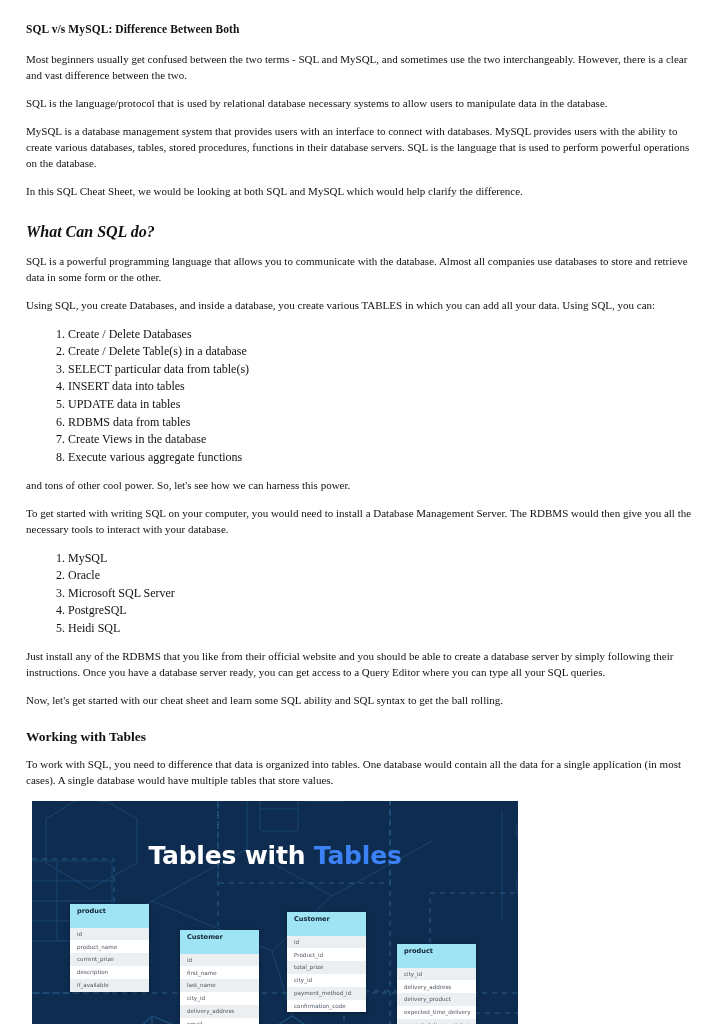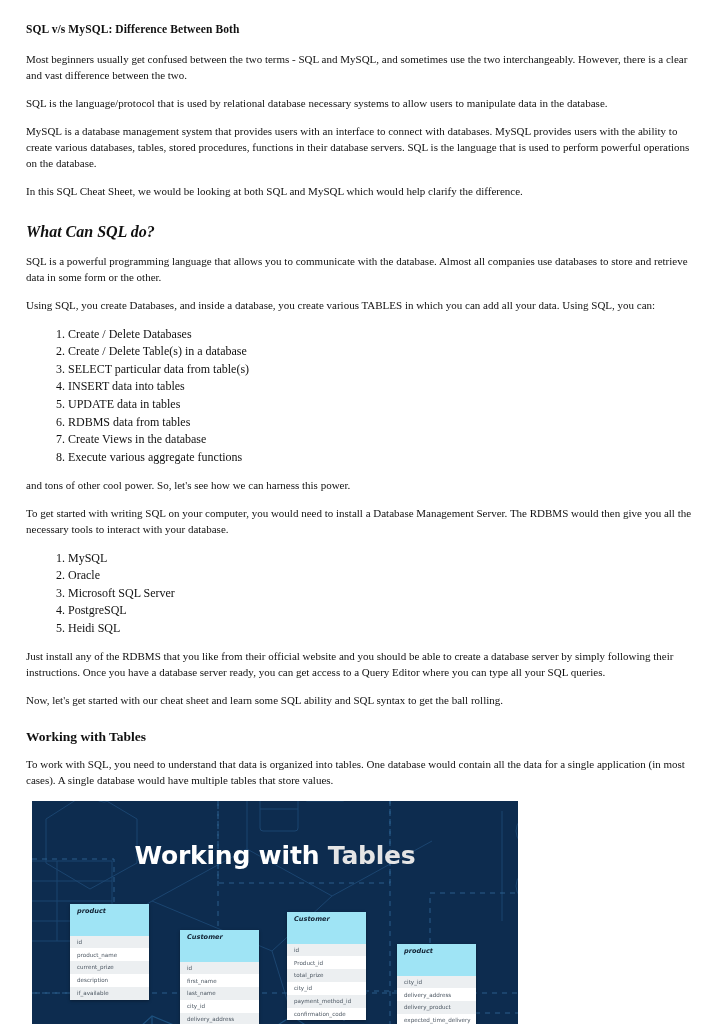--- a/index.html
+++ b/index.html
@@ -72,37 +72,36 @@
     left: 0;
     width: 486px;
     text-align: center;
     font-family: "DejaVu Sans", "Liberation Sans", sans-serif;
     font-weight: bold;
     font-size: 25px;
     letter-spacing: -0.2px;
     color: #ffffff;
     z-index: 5;
   }
-  .banner-title .accent { color: #e5e5e5; margin-top: 34px; }
+  .banner-title .accent { color: #3b82f6; margin-top: 34px; }
 
   .tbl-card {
     position: absolute;
     background: #ffffff;
     box-shadow: 0 1px 3px rgba(0,0,0,0.35);
     z-index: 4;
   }
   .tbl-card .tbl-head {
     background: #9fe4f5;
     color: #123;
     font-family: "DejaVu Sans", "Liberation Sans", sans-serif;
     font-weight: bold;
     font-size: 6.6px;
-    padding: 4px 6px 20px 7px;
+    padding: 4px 6px 12px 7px;
     line-height: 1.1;
-    font-style: italic;
   }
   .tbl-card .tbl-row {
     font-family: "DejaVu Sans", "Liberation Sans", sans-serif;
     font-size: 5.6px;
     color: #4a5560;
     padding: 3.2px 6px 3.2px 7px;
     background: #ffffff;
     line-height: 1.15;
     white-space: nowrap;
   }
@@ -145,21 +144,21 @@
       <li>MySQL</li>
       <li>Oracle</li>
       <li>Microsoft SQL Server</li>
       <li>PostgreSQL</li>
       <li>Heidi SQL</li>
     </ol>
   <p class="para">Just install any of the RDBMS that you like from their official website and you should be able to create a database server by simply following their instructions. Once you have a database server ready, you can get access to a Query Editor where you can type all your SQL queries.</p>
   <p class="para">Now, let's get started with our cheat sheet and learn some SQL ability and SQL syntax to get the ball rolling.</p>
 
   <h3 class="section-title-sm">Working with Tables</h3>
-  <p class="para">To work with SQL, you need to understand that data is organized into tables. One database would contain all the data for a single application (in most cases). A single database would have multiple tables that store values.</p>
+  <p class="para">To work with SQL, you need to difference that data is organized into tables. One database would contain all the data for a single application (in most cases). A single database would have multiple tables that store values.</p>
 
   <div class="banner">
     <svg class="banner-deco" viewBox="0 0 486 272" preserveAspectRatio="none">
       <g stroke="#1b4570" stroke-width="1" fill="none">
         <rect x="-30" y="60" width="110" height="80"></rect>
         <line x1="-30" y1="80" x2="80" y2="80"></line>
         <line x1="-30" y1="100" x2="80" y2="100"></line>
         <line x1="-30" y1="120" x2="80" y2="120"></line>
         <line x1="25" y1="60" x2="25" y2="140"></line>
         <rect x="228" y="-30" width="38" height="60" rx="3"></rect>
@@ -187,21 +186,21 @@
         <line x1="-40" y1="192" x2="530" y2="192"></line>
         <line x1="358" y1="-40" x2="358" y2="290"></line>
       </g>
       <g stroke="#1f5584" stroke-width="1.2" fill="none" opacity="0.9">
         <path d="M60 270 L120 215 L205 250 L260 215 L330 262"></path>
         <path d="M120 215 L120 272"></path>
       </g>
     </svg>
 
     <div class="banner-title">
-      <span>Working with </span><span class="accent">Tables</span>
+      <span>Tables with </span><span class="accent">Tables</span>
     </div>
 
     <div class="tbl-card" id="card0">
         <div class="tbl-head">product</div>
         <div class="tbl-row">id</div>
         <div class="tbl-row">product_name</div>
         <div class="tbl-row">current_prize</div>
         <div class="tbl-row">description</div>
         <div class="tbl-row">if_available</div>
       </div>

